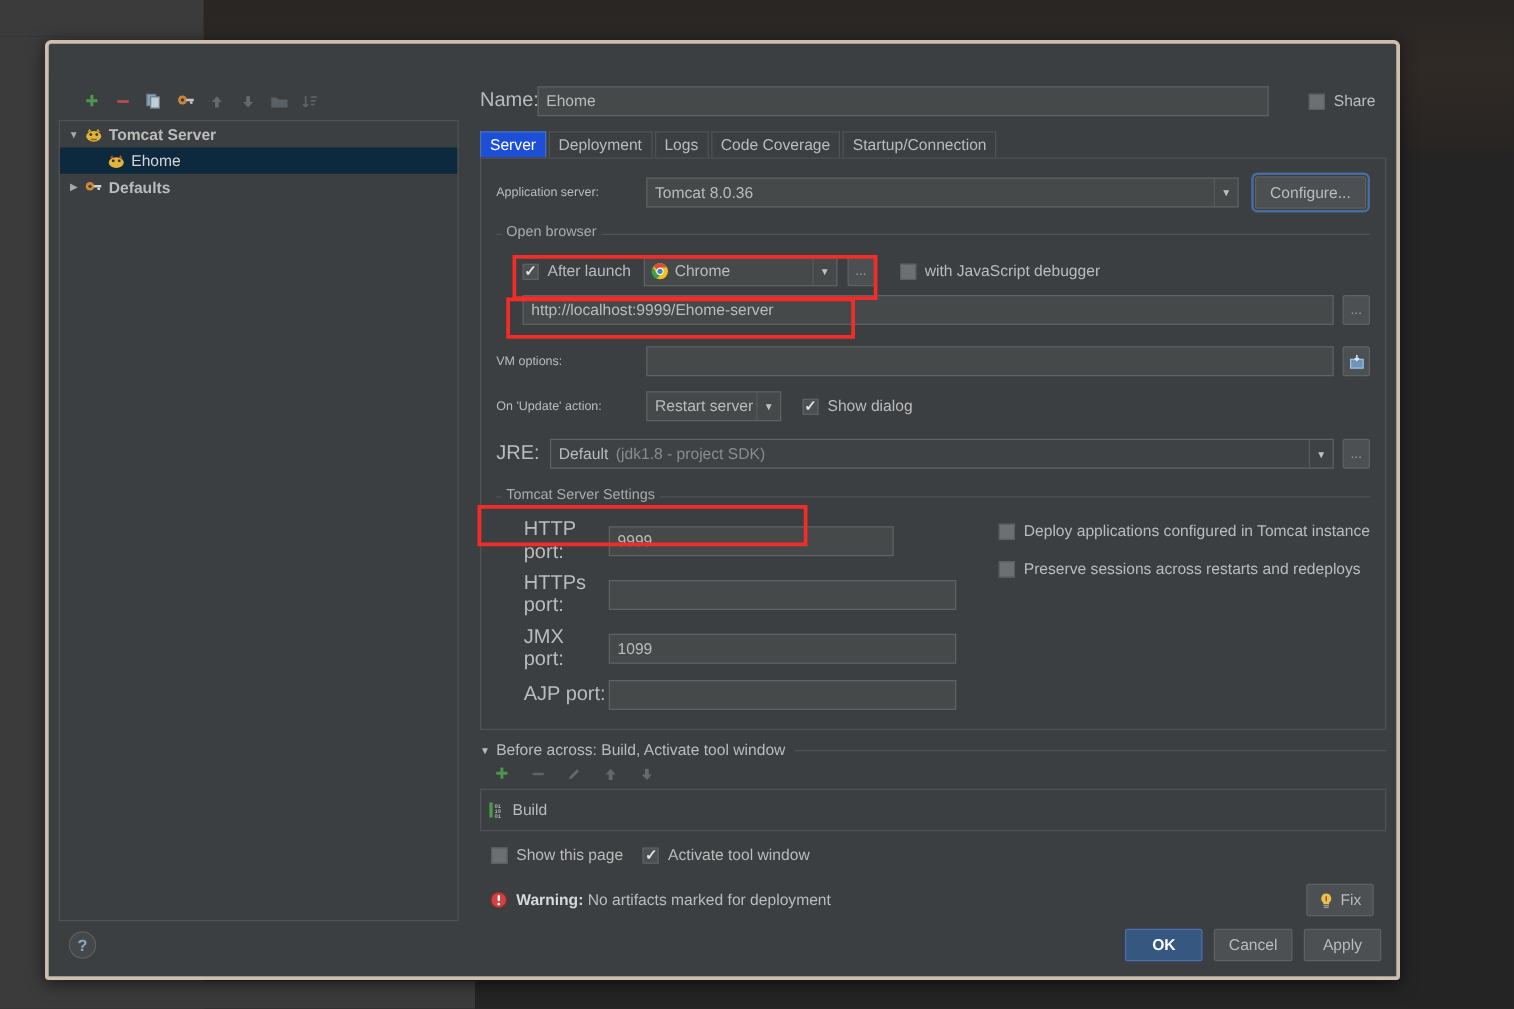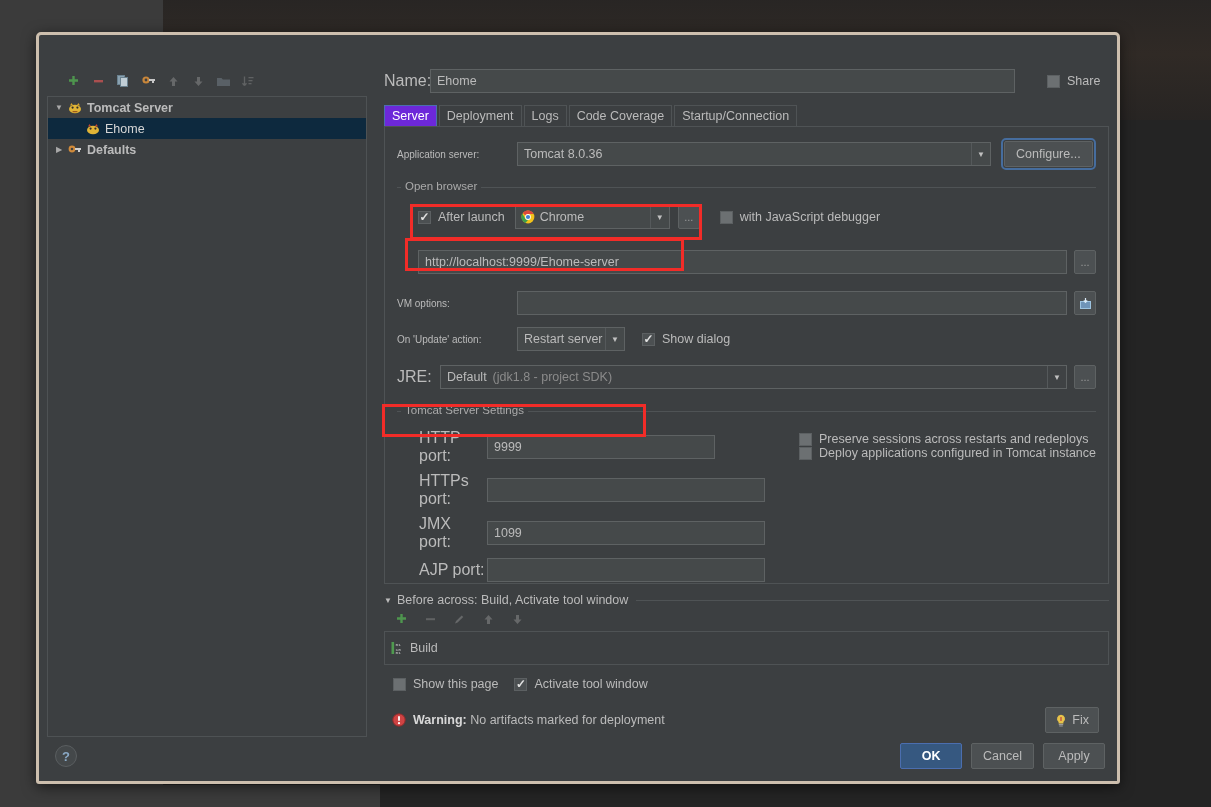--- a/index.html
+++ b/index.html
@@ -209,21 +209,21 @@
     display: flex; align-items: center;
     font-size: 12.5px;
     color: #bbbbbb;
     border: 1px solid #4f5355;
     border-bottom: none;
     background: #3c3f41;
     cursor: pointer;
     white-space: nowrap;
   }
   .tab.active {
-    background: #6d28d9;
+    background: #1d4ed8;
     color: #ffffff;
     border-color: #4b6eaf;
   }
   .tab-content {
     flex: 1;
     border: 1px solid #4f5355;
     background: #3c3f41;
     padding: 14px 12px 8px 12px;
     position: relative;
     min-height: 0;
@@ -505,21 +505,21 @@
                 <span class="val" style="padding-left:5px">Chrome</span>
                 <span class="arr">▼</span>
               </div>
               <div class="dots" style="margin-left:8px">...</div>
               <div style="display:flex;align-items:center;margin-left:20px">
                 <span class="chk"></span>
                 <span class="chk-lbl">with JavaScript debugger</span>
               </div>
             </div>
 
-            <div class="row" style="margin-top:21px;padding-left:21px">
+            <div class="row" style="margin-top:7px;padding-left:21px">
               <div class="txtfield" style="flex:1">http://localhost:9999/Ehome-server</div>
               <div class="dots" style="margin-left:7px">...</div>
             </div>
           </div>
 
           <div class="row" style="margin-top:17px">
             <span class="lbl-w">VM options:</span>
             <div class="txtfield" style="flex:1"></div>
             <div class="dots" style="margin-left:7px">
               <svg width="13" height="13" viewBox="0 0 13 13">
@@ -570,27 +570,27 @@
                 <div class="row" style="margin-bottom:7px">
                   <span class="lbl" style="width:90px;text-align:left;padding-left:22px">JMX port:</span>
                   <div class="txtfield" style="width:278px">1099</div>
                 </div>
                 <div class="row">
                   <span class="lbl" style="width:90px;text-align:left;padding-left:22px">AJP port:</span>
                   <div class="txtfield" style="width:278px"></div>
                 </div>
               </div>
               <div style="padding-left:18px;padding-top:3px">
+                <div style="display:flex;align-items:center;margin-bottom:16px">
+                  <span class="chk"></span>
+                  <span class="chk-lbl">Deploy applications configured in Tomcat instance</span>
+                </div>
                 <div style="display:flex;align-items:center">
                   <span class="chk"></span>
                   <span class="chk-lbl">Preserve sessions across restarts and redeploys</span>
-                </div>
-                <div style="display:flex;align-items:center;margin-bottom:16px">
-                  <span class="chk"></span>
-                  <span class="chk-lbl">Deploy applications configured in Tomcat instance</span>
                 </div>
               </div>
             </div>
           </div>
         </div>
 
         <div class="bl-header">
           <span class="tri">▼</span>
           <span>Before across: Build, Activate tool window</span>
           <span class="hline"></span>

